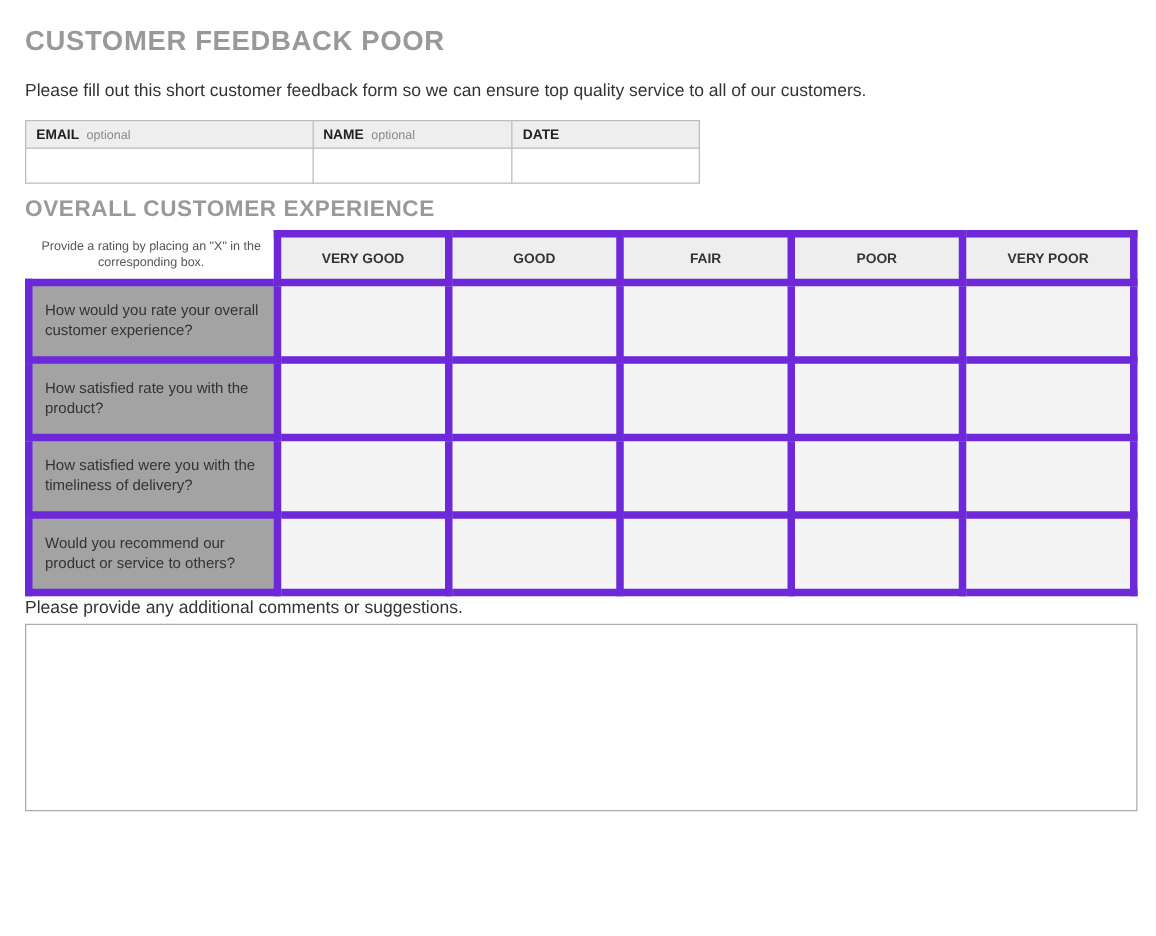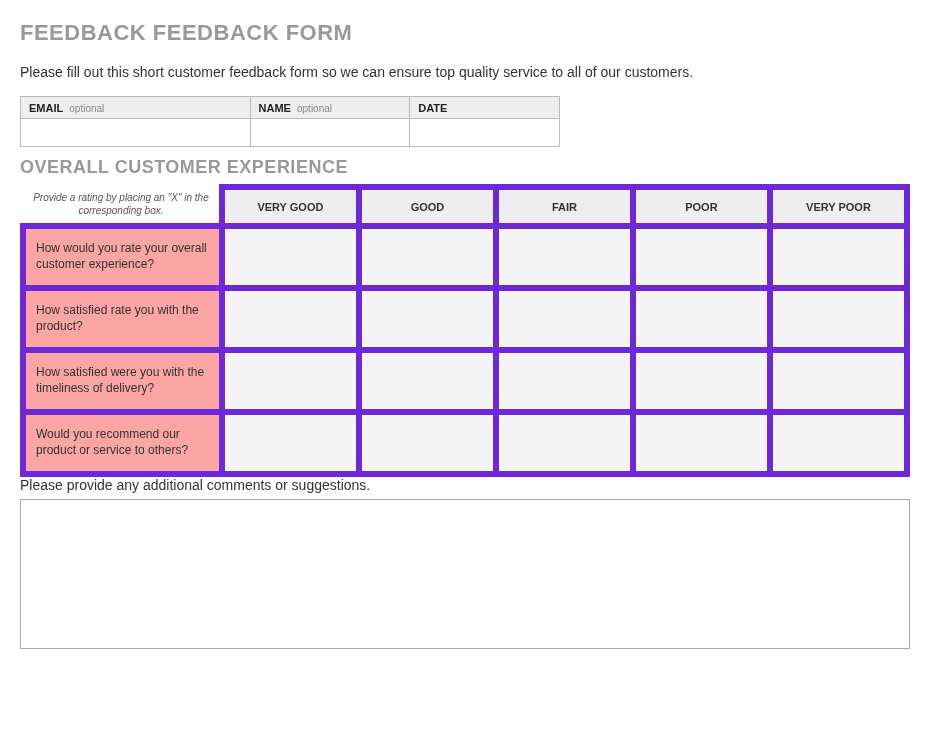--- a/index.html
+++ b/index.html
@@ -72,39 +72,38 @@
     border-collapse: collapse;
     width: 890px;
   }
   .rating-table th, .rating-table td {
     border: 6px solid #6d28d9;
   }
   .rating-instruction {
     width: 200px;
     border: none !important;
     font-size: 10px;
-    font-style: italic;
     color: #555;
     font-weight: normal;
     vertical-align: bottom;
     padding: 4px 4px 6px 4px;
     line-height: 1.3;
   }
   .rating-header {
     background: #eee;
     font-size: 11px;
     font-weight: bold;
     text-align: center;
     color: #333;
     width: 138px;
     height: 26px;
     vertical-align: middle;
   }
   .question-cell {
-    background: #fca5a5;
+    background: #a3a3a3;
     font-size: 12px;
     color: #333;
     padding: 10px 10px;
     width: 200px;
     height: 62px;
     vertical-align: middle;
     line-height: 1.3;
   }
   .answer-cell {
     background: #f4f4f4;
@@ -119,21 +118,21 @@
   .comments-box {
     width: 890px;
     height: 150px;
     border: 1px solid #aaa;
     background: #fff;
   }
 </style>
 </head>
 <body>
 
-<div class="title">FEEDBACK FEEDBACK FORM</div>
+<div class="title">CUSTOMER FEEDBACK POOR</div>
 
 <div class="intro">Please fill out this short customer feedback form so we can ensure top quality service to all of our customers.</div>
 
 <table class="info-table">
   <tbody>
       <tr>
     <th class="col-email">
       <span class="lbl">EMAIL</span>
       <span class="opt">optional</span>
     </th>

